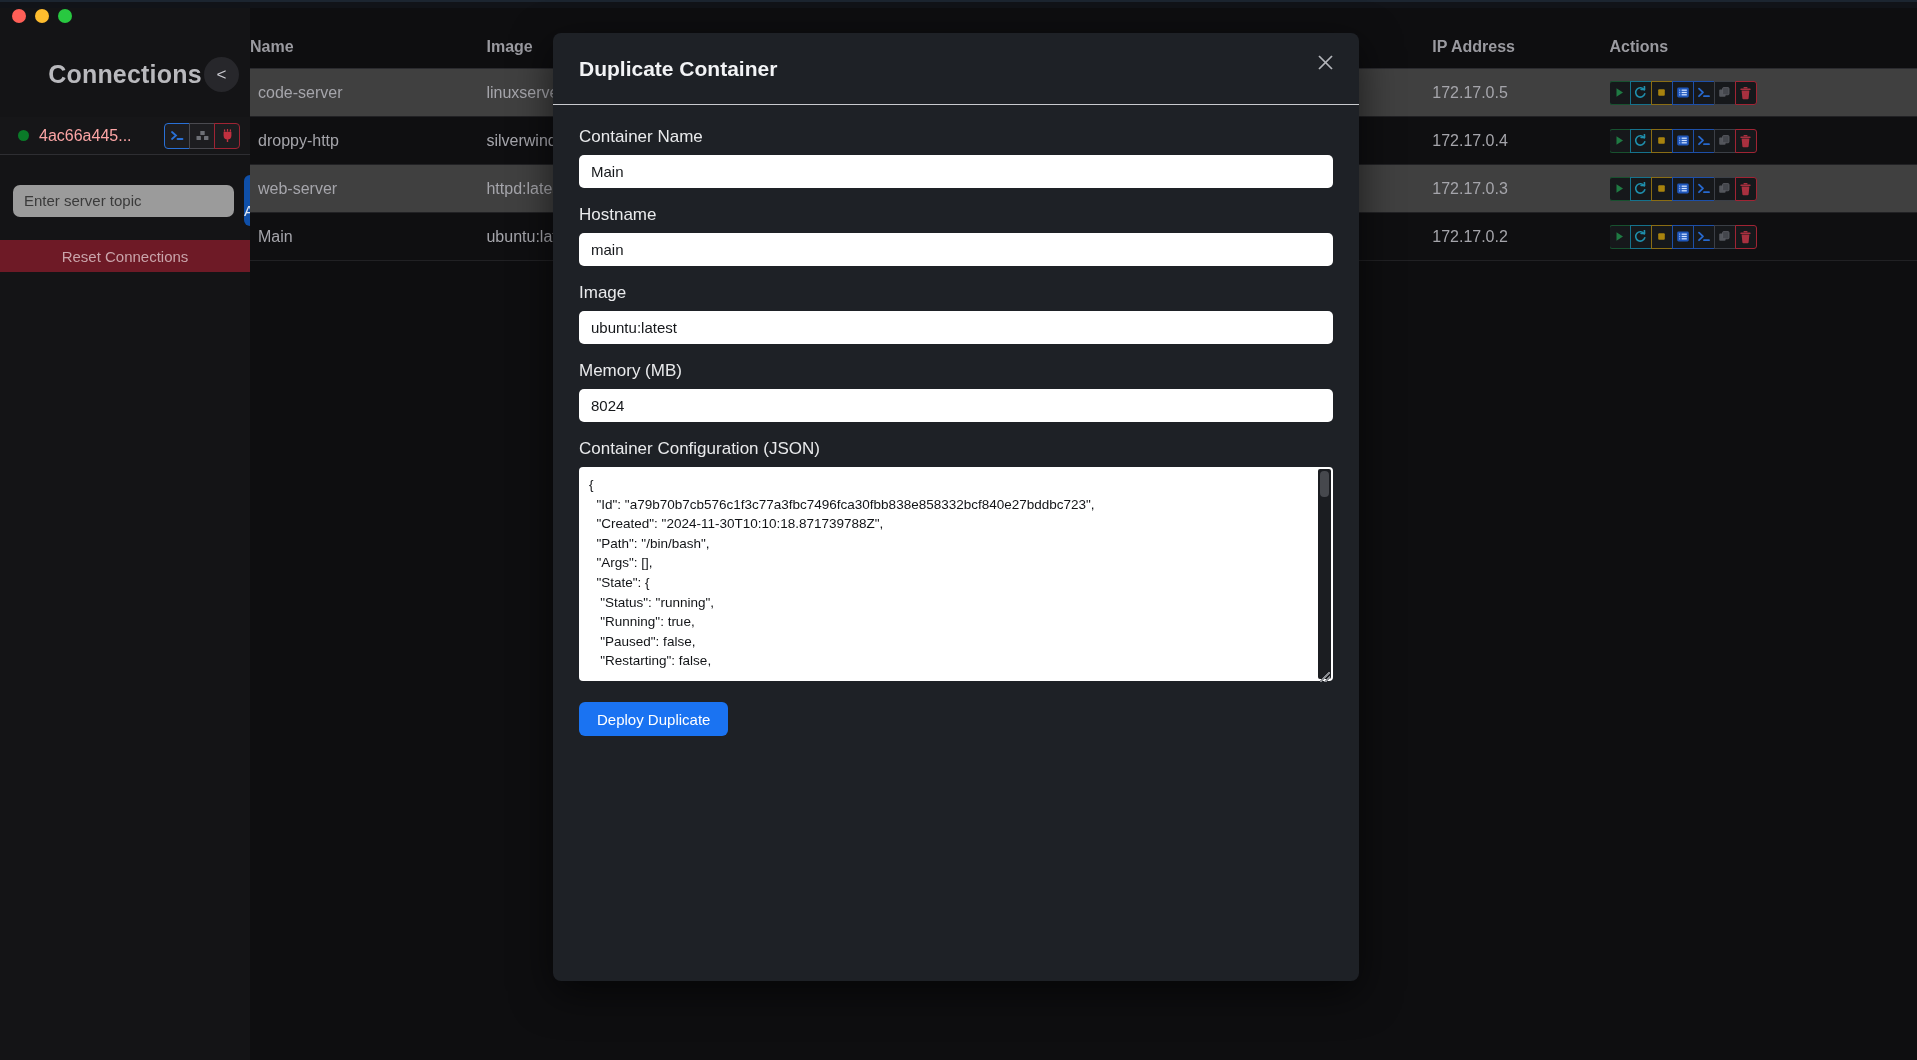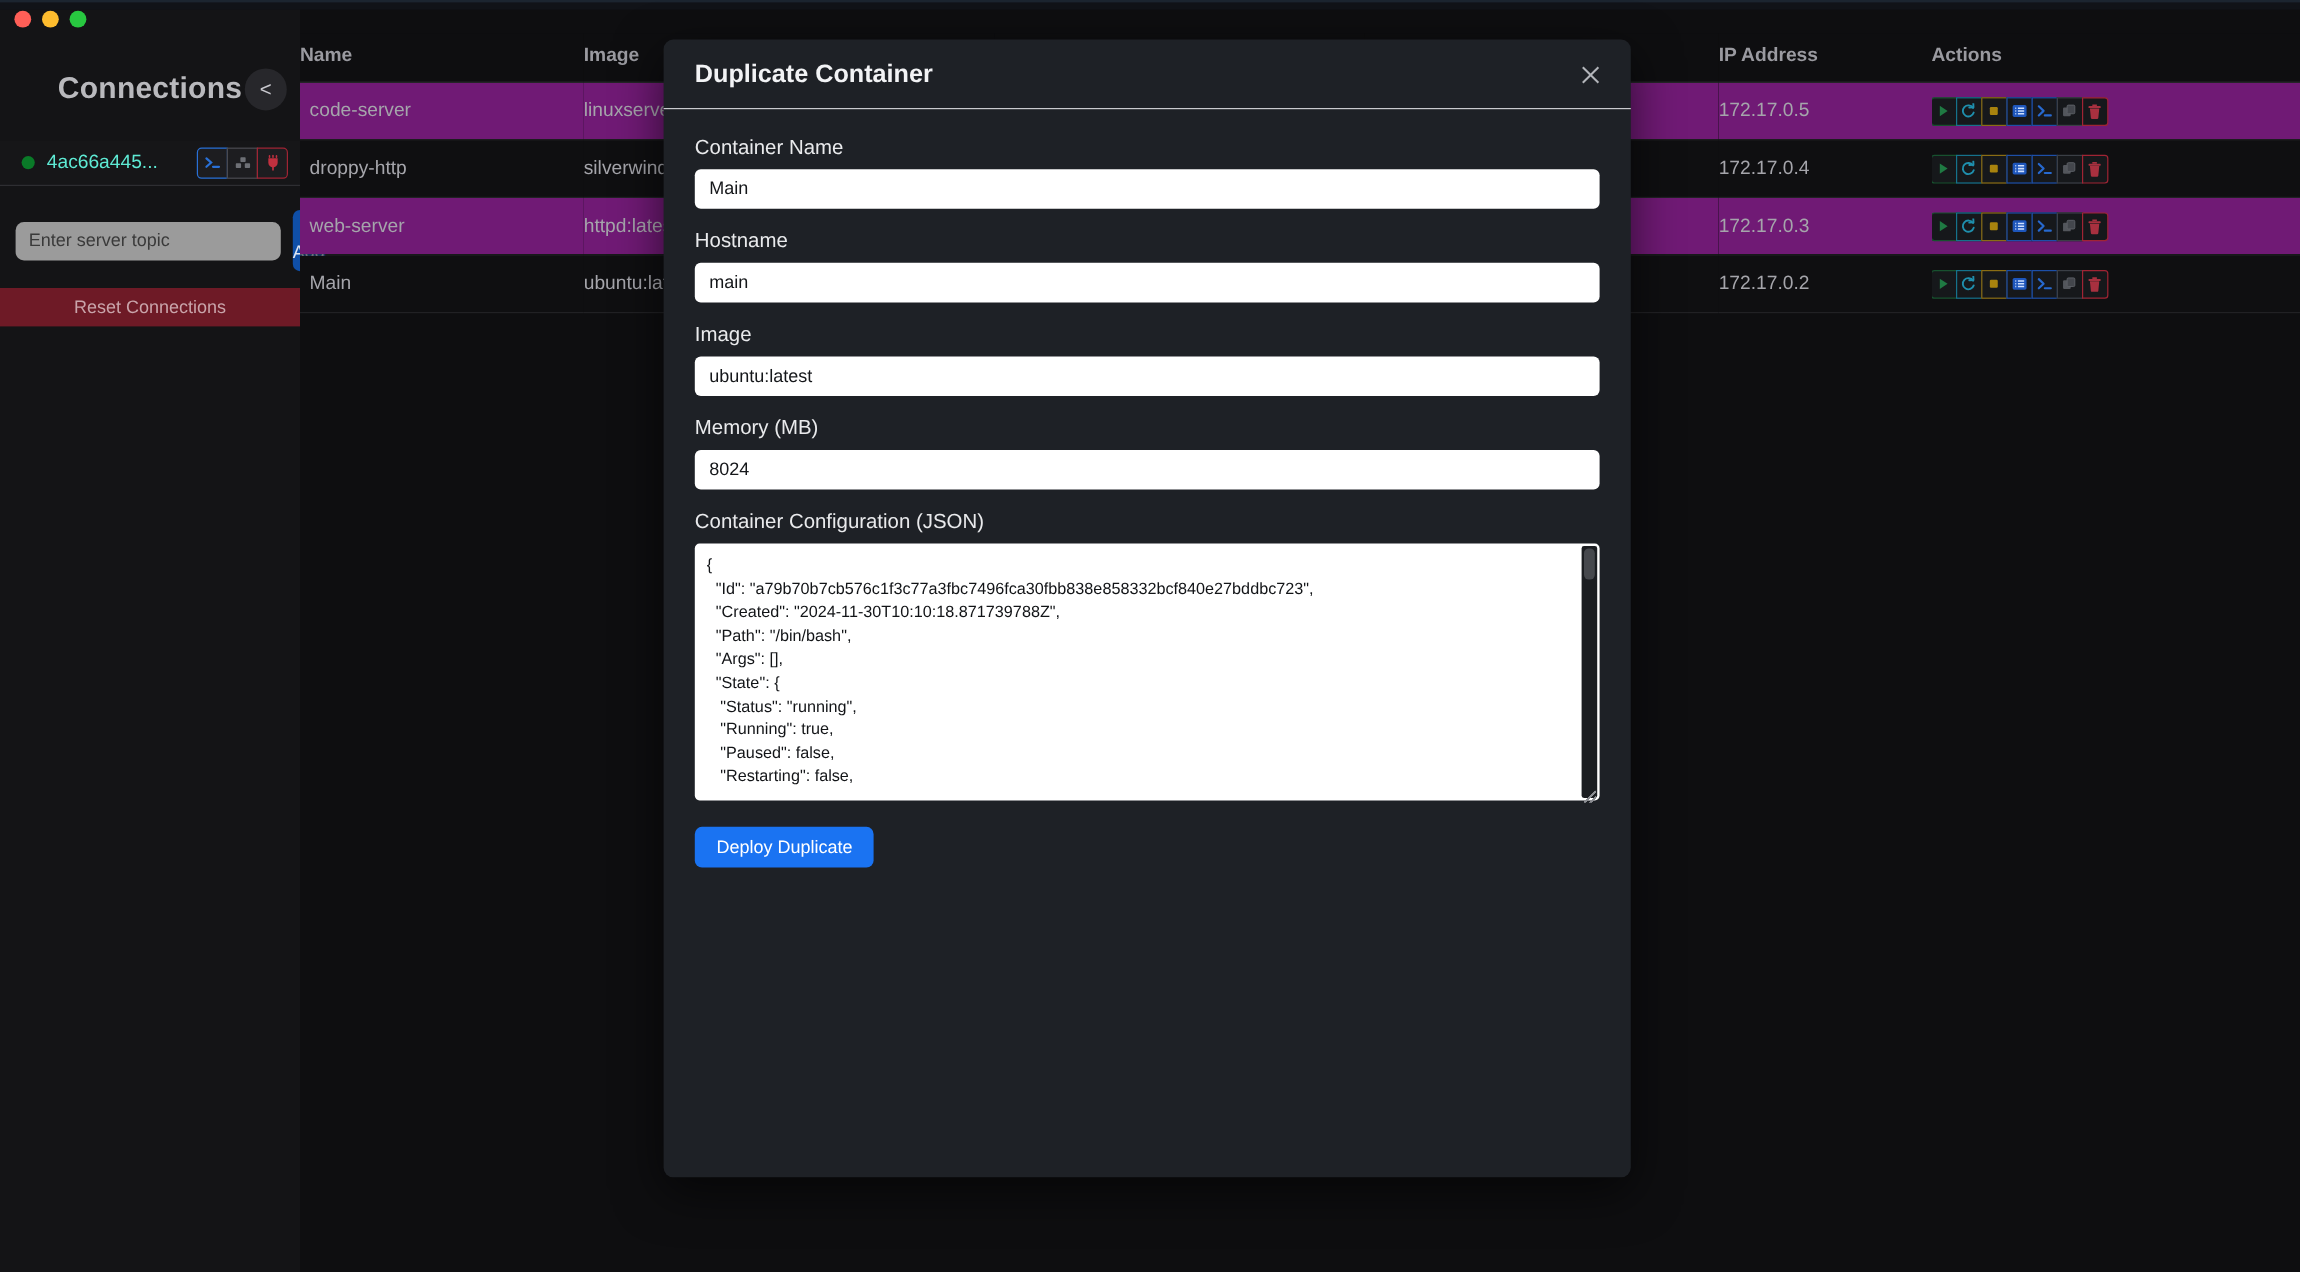--- a/index.html
+++ b/index.html
@@ -62,21 +62,21 @@
 
   #conn-list { margin-top: 14px; }
   .conn-row {
     display: flex; align-items: center;
     height: 38px; padding: 0 10px 0 18px;
     background: #161618;
     border-bottom: 1px solid #2e2e32;
     gap: 10px;
   }
   .conn-dot { width: 11px; height: 11px; border-radius: 50%; background: #0a7a28; flex: 0 0 11px; }
-  .conn-name { font-size: 16px; color: #5eead4; flex: 1 1 auto; white-space: nowrap; overflow: hidden; }
+  .conn-name { font-size: 16px; color: #fca5a5; flex: 1 1 auto; white-space: nowrap; overflow: hidden; }
   .conn-actions { display: flex; }
   .cbtn {
     width: 26px; height: 26px;
     display: flex; align-items: center; justify-content: center;
     background: #1d1d20; cursor: pointer;
     border: 1px solid #3a3a40;
     margin-left: -1px;
   }
   .cbtn.term { border-color: #2970d6; border-radius: 4px 0 0 4px; }
   .cbtn.cubes { border-color: #4a4a50; }
@@ -113,21 +113,21 @@
   #ctable th {
     text-align: left; font-size: 16px; font-weight: 700; color: #9a9aa0;
     padding: 10px 0 12px 0; background: #0e0e10;
     border-bottom: 1px solid #2b2b2f;
   }
   #ctable td {
     font-size: 16px; color: #a5a5ab;
     height: 48px; border-bottom: 1px solid #212124;
     white-space: nowrap; overflow: hidden;
   }
-  #ctable tr.odd  td { background: #701a75; }
+  #ctable tr.odd  td { background: #404040; }
   #ctable tr.even td { background: #0f0f11; }
   .col-name { width: 200px; padding-left: 8px; }
   .col-image { width: 290px; }
   .col-status { width: 260px; }
   .col-ports { width: 250px; }
   .col-ip { width: 150px; }
   .col-actions { width: 260px; }
 
   .act-group { display: flex; }
   .abtn {
@@ -148,21 +148,21 @@
   #modal {
     position: absolute; left: 553px; top: 33px;
     width: 806px; height: 948px;
     background: #1e2126;
     border-radius: 8px;
     z-index: 20;
     display: flex; flex-direction: column;
     box-shadow: 0 12px 40px rgba(0,0,0,.6);
   }
   #modal-head {
-    position: relative; height: 58px;
+    position: relative; height: 72px;
     display: flex; align-items: center;
     padding: 0 26px;
     border-bottom: 1px solid #c9cace;
   }
   #modal-title { font-size: 21px; font-weight: 700; color: #f2f3f5; }
   #modal-close {
     position: absolute; right: 19px; top: 14px;
     width: 30px; height: 30px; background: transparent; border: none;
     cursor: pointer; display: flex; align-items: center; justify-content: center;
   }

